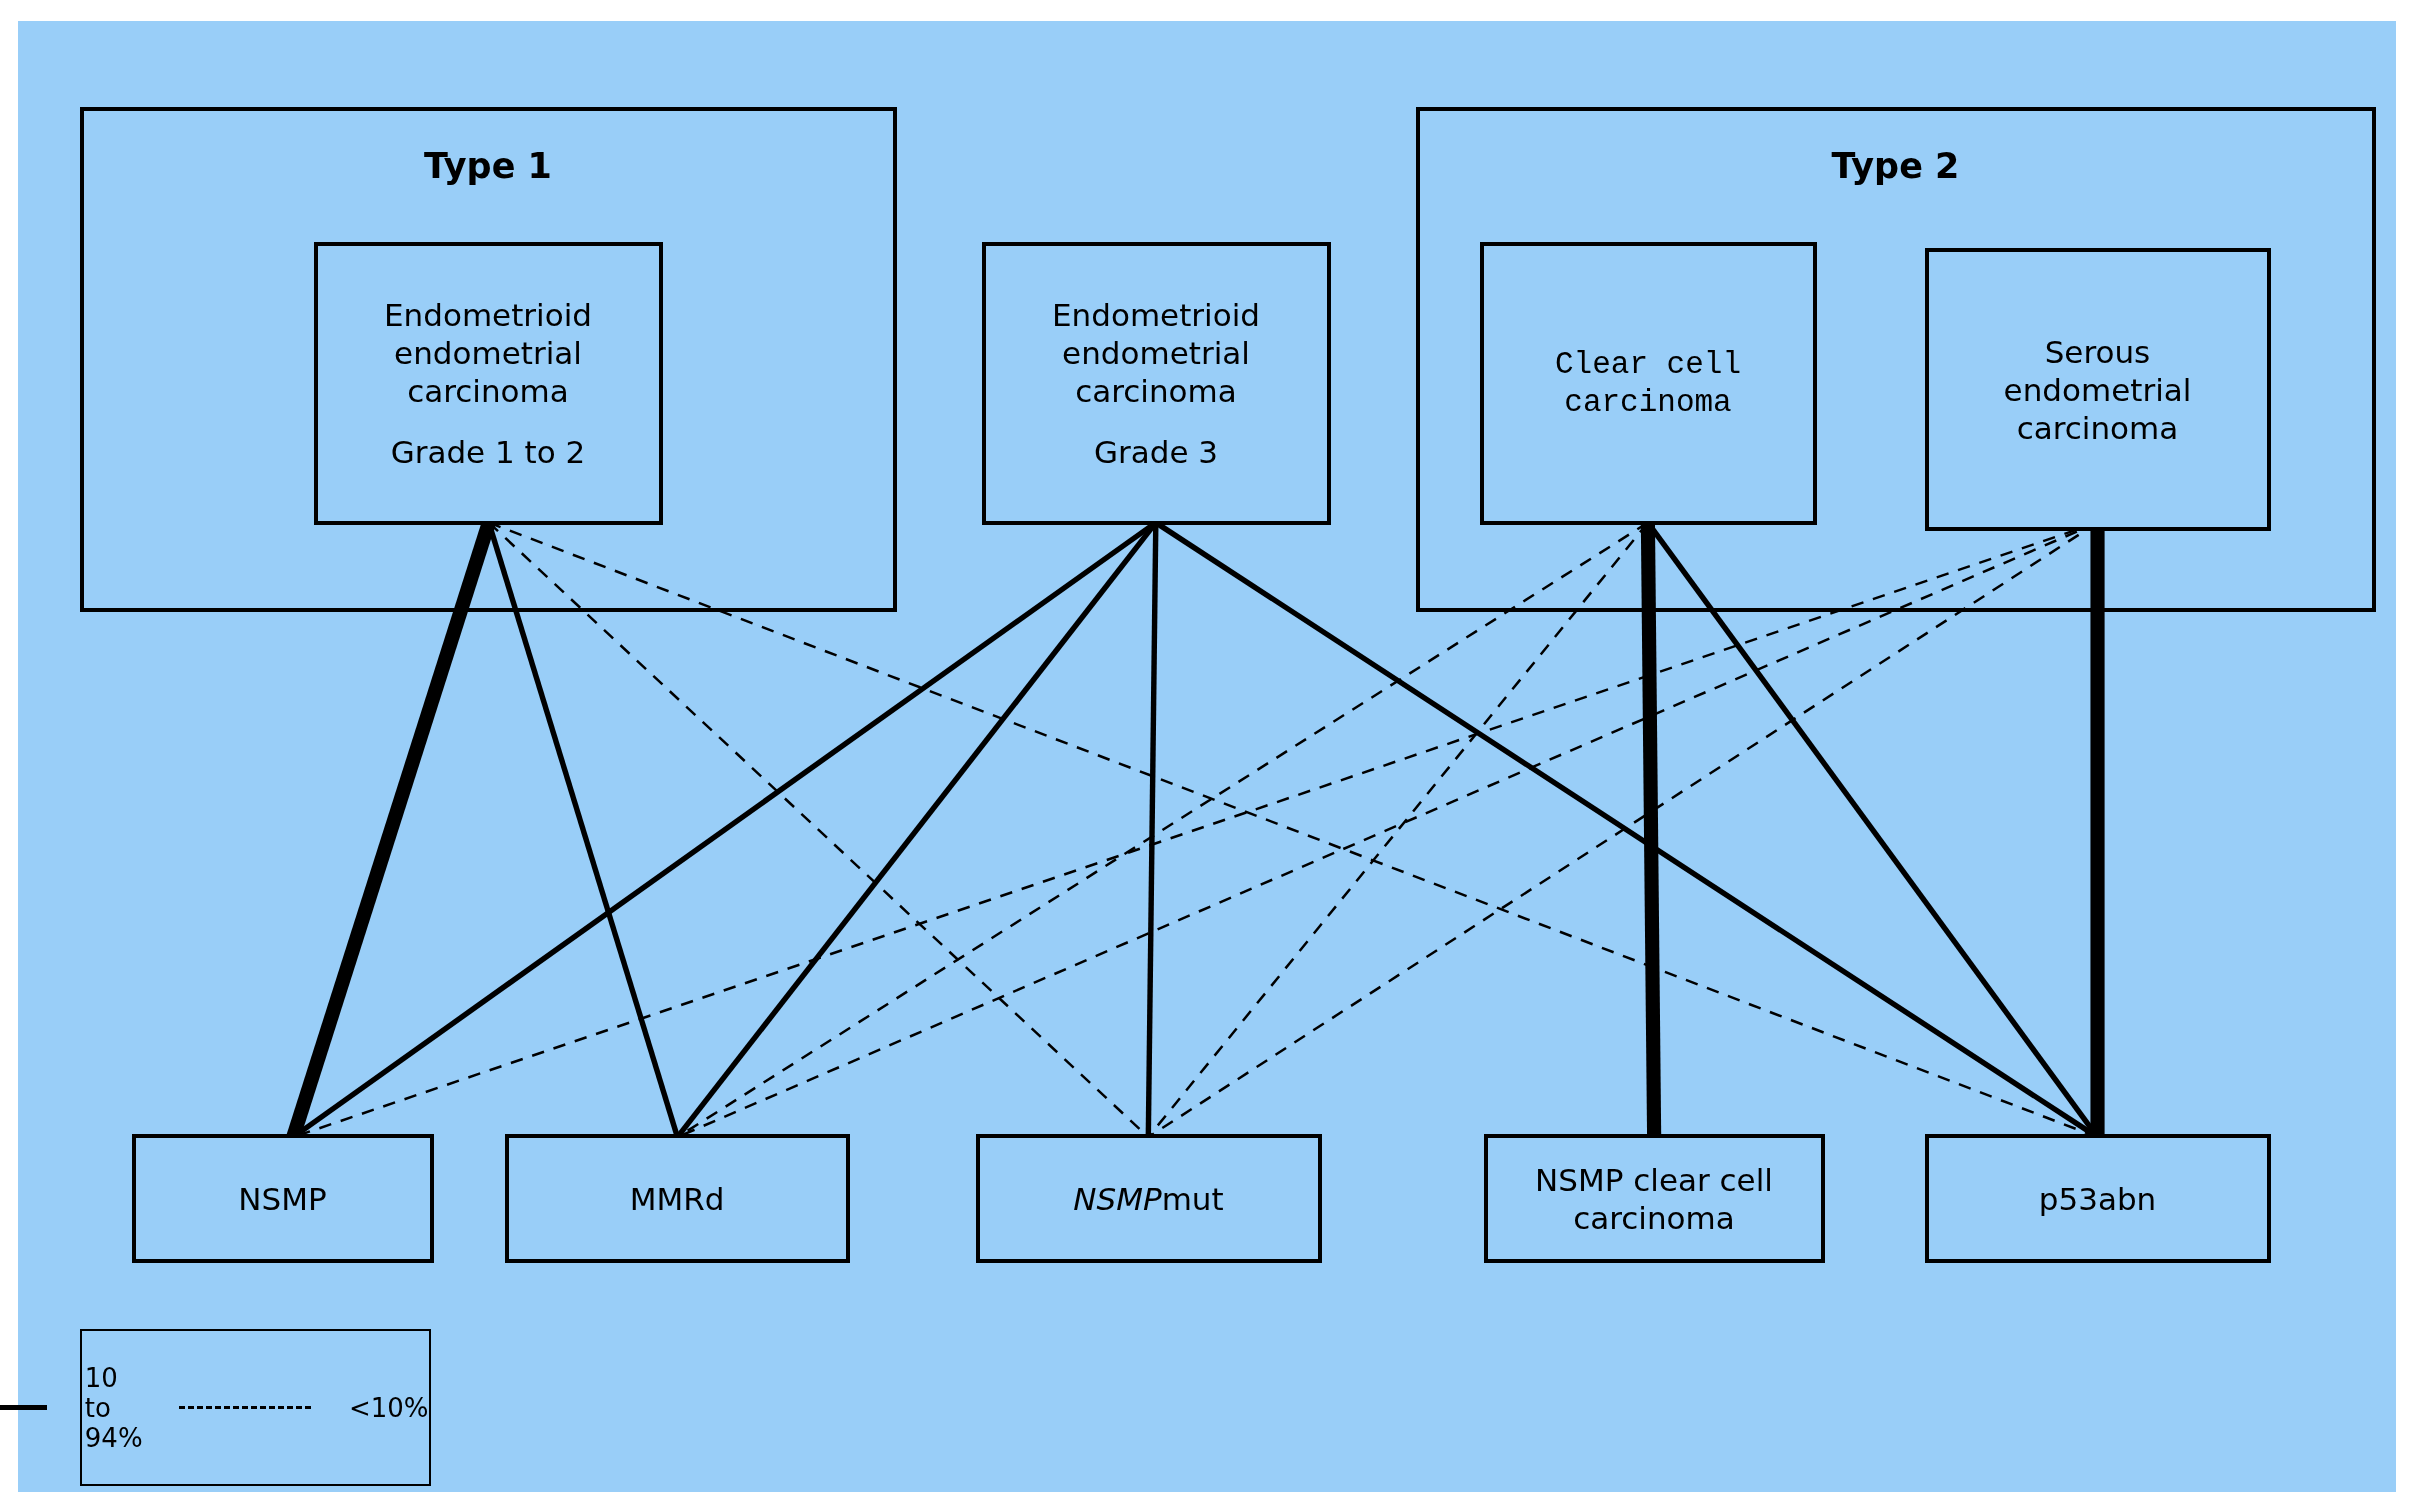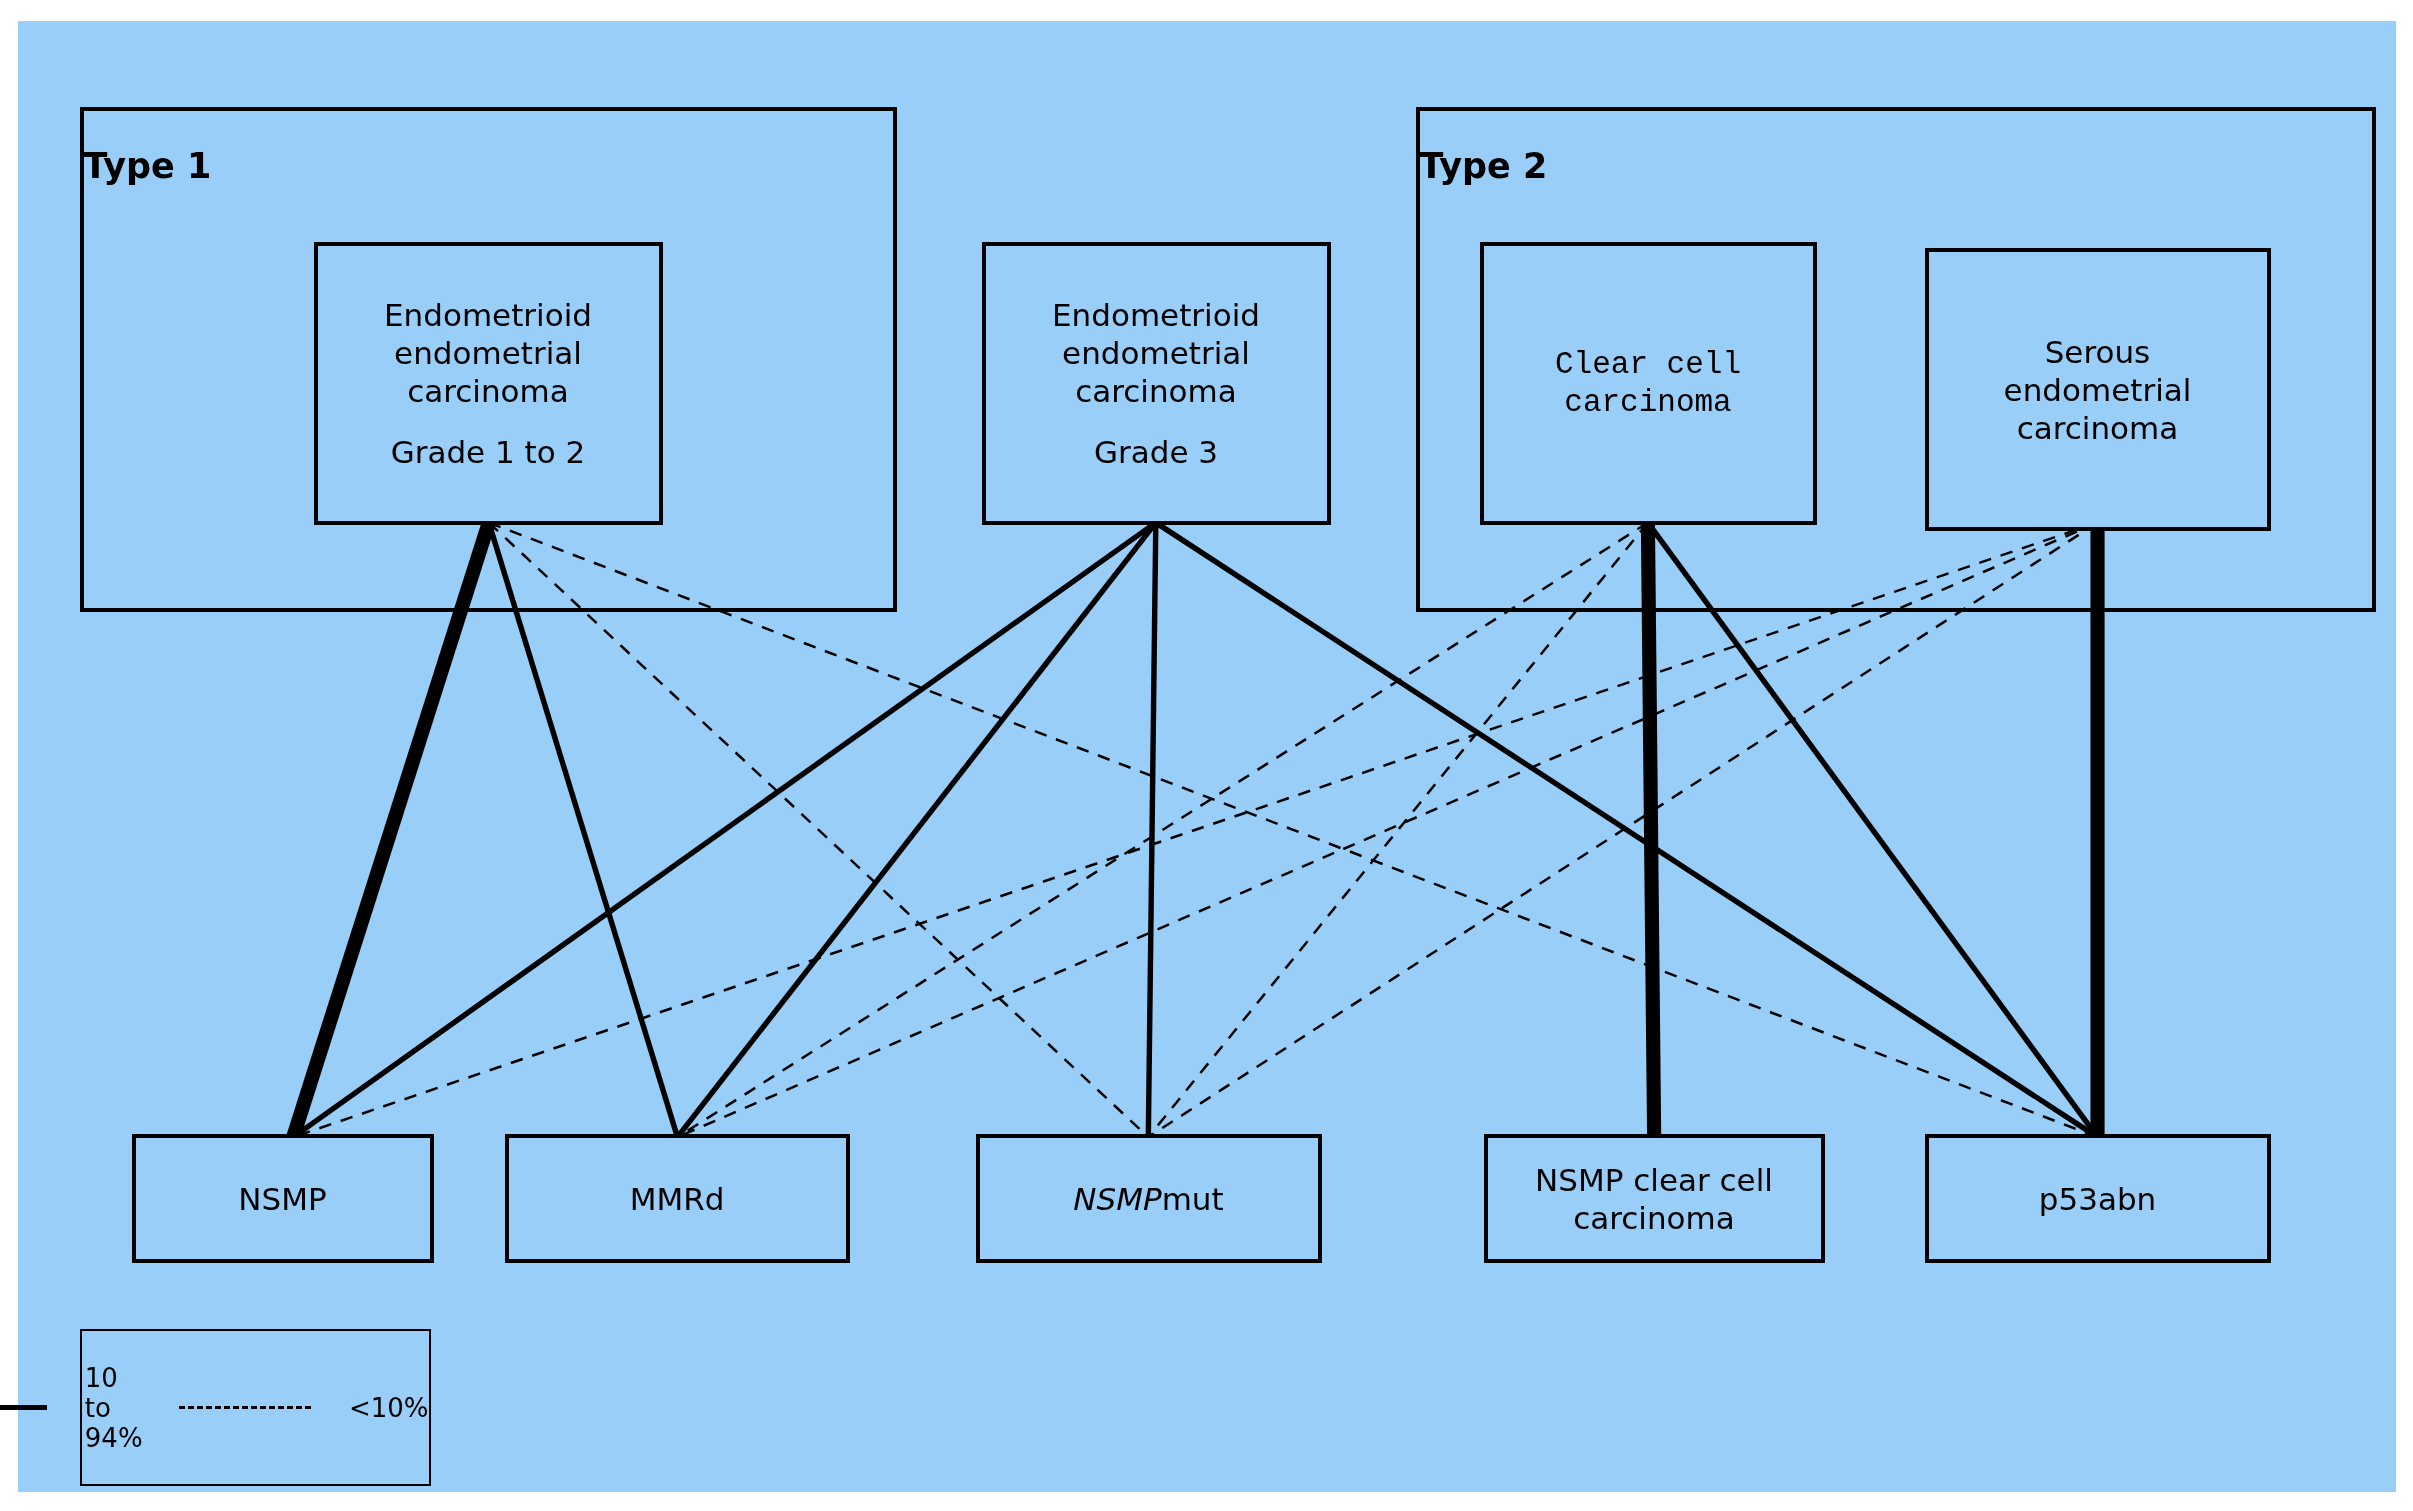--- a/index.html
+++ b/index.html
@@ -4,21 +4,21 @@
 <style>
   html,body{margin:0;padding:0;background:#ffffff;}
   body{font-family:"DejaVu Sans","Liberation Sans",sans-serif;}
   #figure-root{position:relative;width:2413px;height:1512px;background:#ffffff;overflow:hidden;}
   #panel{position:absolute;left:17.5px;top:21px;right:17.5px;bottom:20px;background:#99cef8;}
   #edges-svg{position:absolute;left:0;top:0;width:2413px;height:1512px;pointer-events:none;}
   .e-thick{stroke:#000;stroke-width:17;fill:none;}
   .e-solid{stroke:#000;stroke-width:6.5;fill:none;}
   .e-dashed{stroke:#000;stroke-width:3;fill:none;stroke-dasharray:15 12;}
   .group{position:absolute;border:4.2px solid #000;box-sizing:border-box;}
-  .group-title{position:absolute;left:0;right:0;top:35px;
+  .group-title{position:absolute;left:0;right:0;top:35px;text-align:center;
     font-size:35px;font-weight:bold;color:#000;}
   .node{position:absolute;border:4.2px solid #000;box-sizing:border-box;background:#99cef8;
     display:flex;align-items:center;justify-content:center;}
   .node-text{text-align:center;font-size:31px;line-height:38px;color:#000;}
   .node-text .spacer{height:23px;}
   .node-text i{font-style:italic;}
   #legend-box{position:absolute;border:2.5px solid #000;box-sizing:border-box;
     display:flex;justify-content:flex-end;gap:13.3px;padding:8.3px 0;}
   .legend-row{display:flex;align-items:center;padding-left:23px;}
   .legend-sample{width:132px;flex:0 0 132px;}

